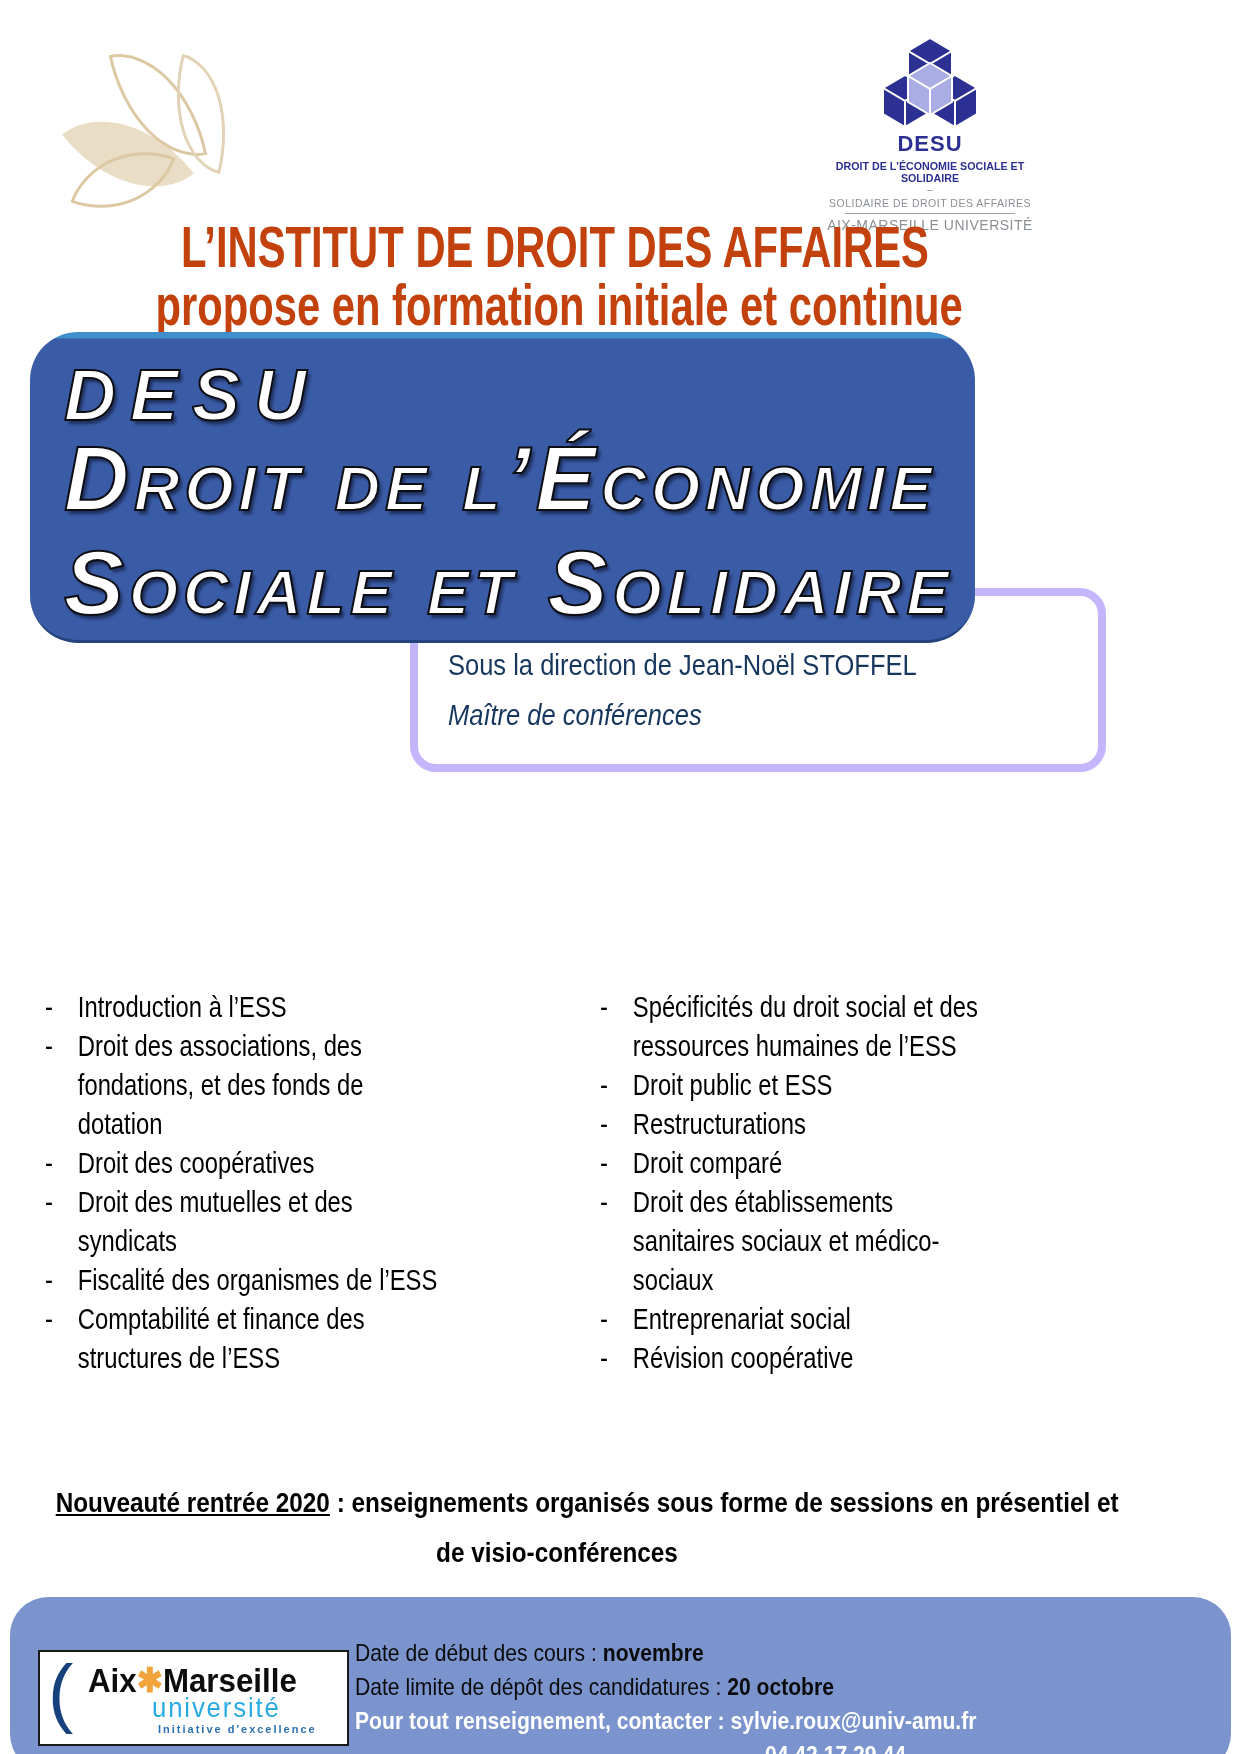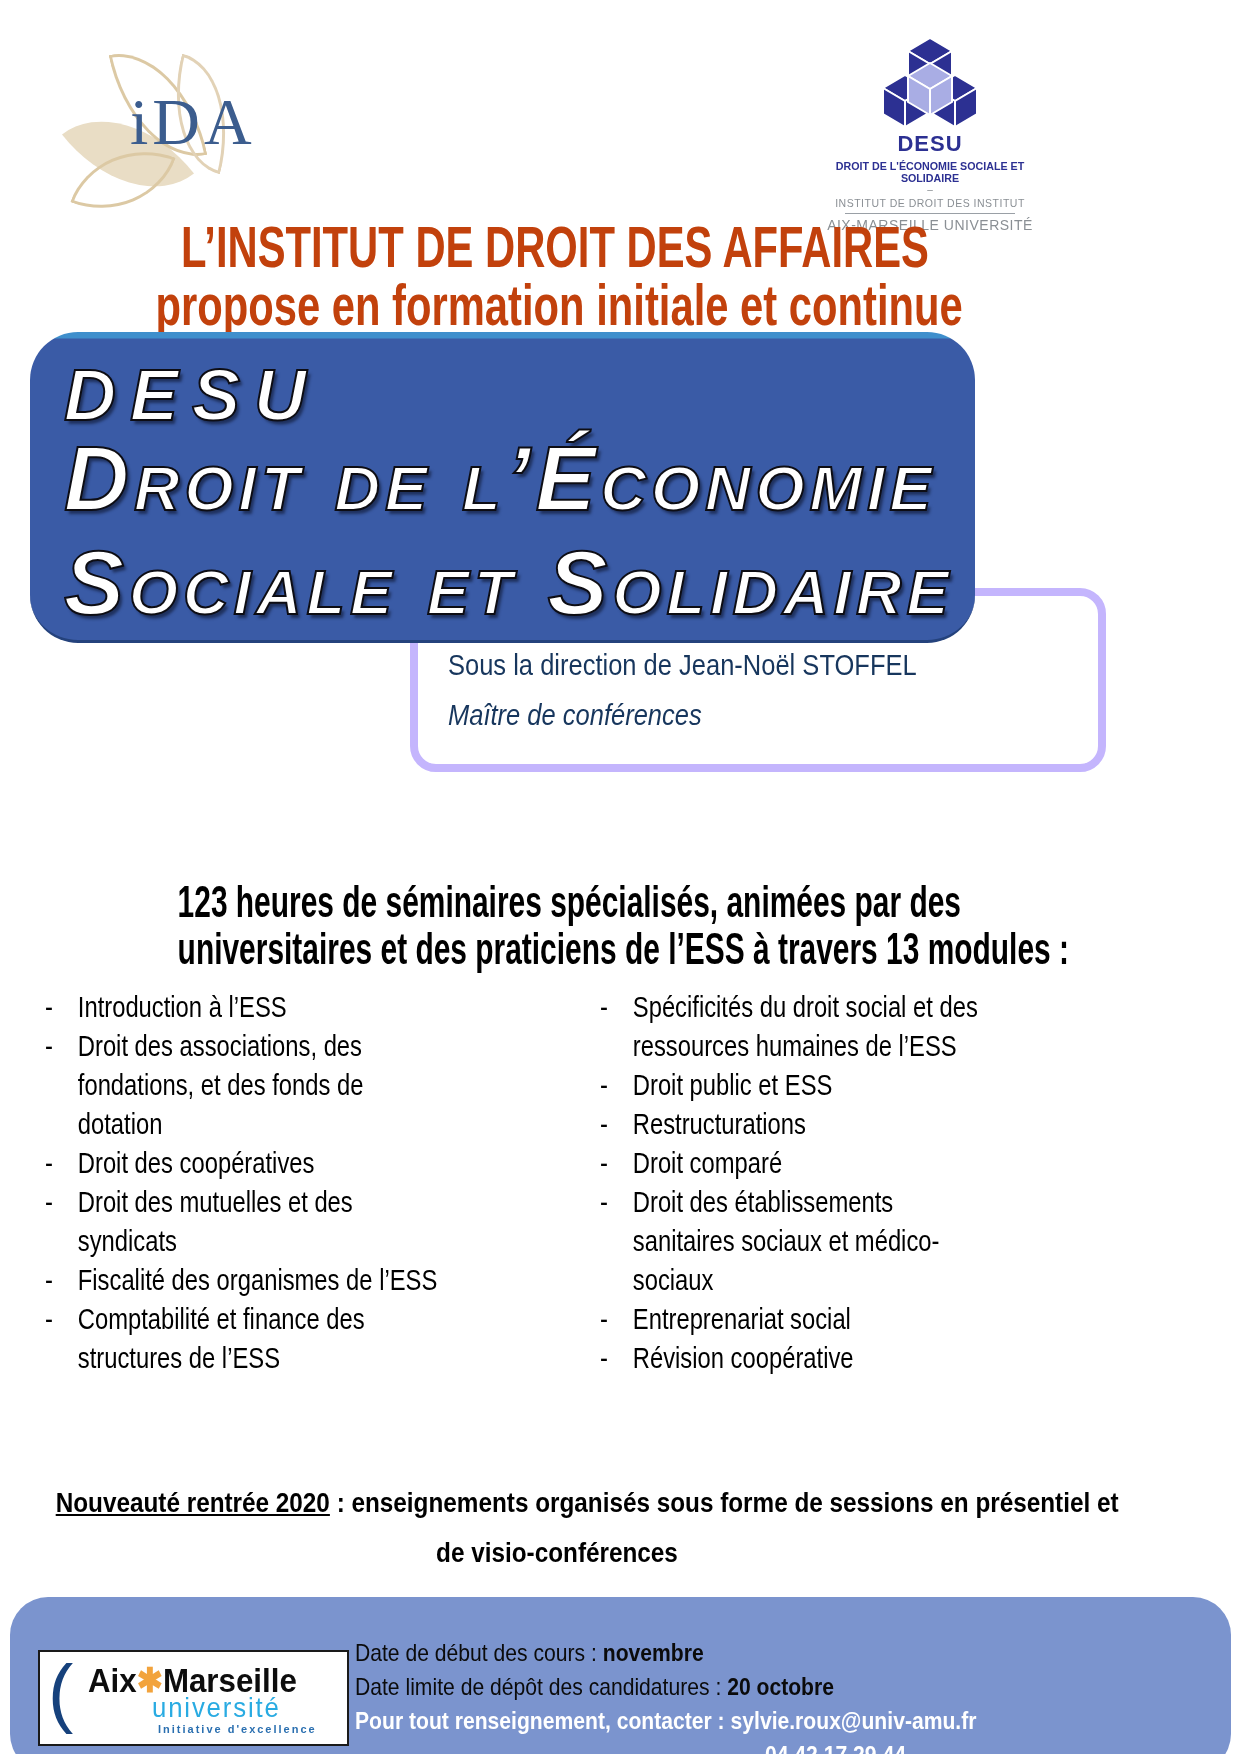--- a/index.html
+++ b/index.html
@@ -91,21 +91,20 @@
 </head>
 <body>
 
 <div id="page">
 
   <div class="ida">
     <div class="leaf lf1"></div>
     <div class="leaf lf2"></div>
     <div class="leaf lf3"></div>
     <div class="leaf lf4"></div>
-    <div class="ida-text">iDA</div>
   </div>
 
   <div class="desu-logo">
     <svg width="100" height="93" viewBox="20 0 100 93">
       <g stroke="#ffffff" stroke-width="2" stroke-linejoin="round">
         <polygon points="70,2 92,15 70,28 48,15" fill="#2c3092"></polygon>
         <polygon points="48,15 70,28 70,54 48,41" fill="#2c3092"></polygon>
         <polygon points="92,15 70,28 70,54 92,41" fill="#2c3092"></polygon>
         <polygon points="45,39 67,52 45,65 23,52" fill="#2c3092"></polygon>
         <polygon points="23,52 45,65 45,91 23,78" fill="#2c3092"></polygon>
@@ -114,45 +113,41 @@
         <polygon points="73,52 95,65 95,91 73,78" fill="#2c3092"></polygon>
         <polygon points="117,52 95,65 95,91 117,78" fill="#2c3092"></polygon>
         <polygon points="70,27 92,40 70,53 48,40" fill="#a9ade4"></polygon>
         <polygon points="48,40 70,53 70,79 48,66" fill="#a9ade4"></polygon>
         <polygon points="92,40 70,53 70,79 92,66" fill="#a9ade4"></polygon>
       </g>
     </svg>
     <div class="dl-title">DESU</div>
     <div class="dl-sub">DROIT DE L'ÉCONOMIE SOCIALE ET SOLIDAIRE</div>
     <div class="dl-dash">–</div>
-    <div class="dl-inst">INSTITUT DE DROIT DES INSTITUT</div>
+    <div class="dl-inst">SOLIDAIRE DE DROIT DES AFFAIRES</div>
     <div class="dl-rule"></div>
     <div class="dl-univ">AIX-MARSEILLE UNIVERSITÉ</div>
   </div>
 
   <div class="main-title">
     <div>L’INSTITUT DE DROIT DES AFFAIRES</div>
     <div>propose en formation initiale et continue</div>
   </div>
 
   <div class="banner">
     <div class="wordart bdesu">DESU</div>
     <div class="wordart bl1">Droit de l’Économie</div>
     <div class="wordart bl2">Sociale et Solidaire</div>
   </div>
 
   <div class="dir-box">
     <div class="d1">Sous la direction de Jean-Noël STOFFEL</div>
     <div class="d2">Maître de conférences</div>
   </div>
 
-  <div class="hours">
-    <div>123 heures de séminaires spécialisés, animées par des</div>
-    <div>universitaires et des praticiens de l’ESS à travers 13 modules :</div>
-  </div>
 
   <div class="col col-left">
     <div class="mod-item">
         <span class="mod-text">Introduction à l’ESS</span>
       </div>
     <div class="mod-item">
         <span class="mod-text">Droit des associations, des
 fondations, et des fonds de
 dotation</span>
       </div>

